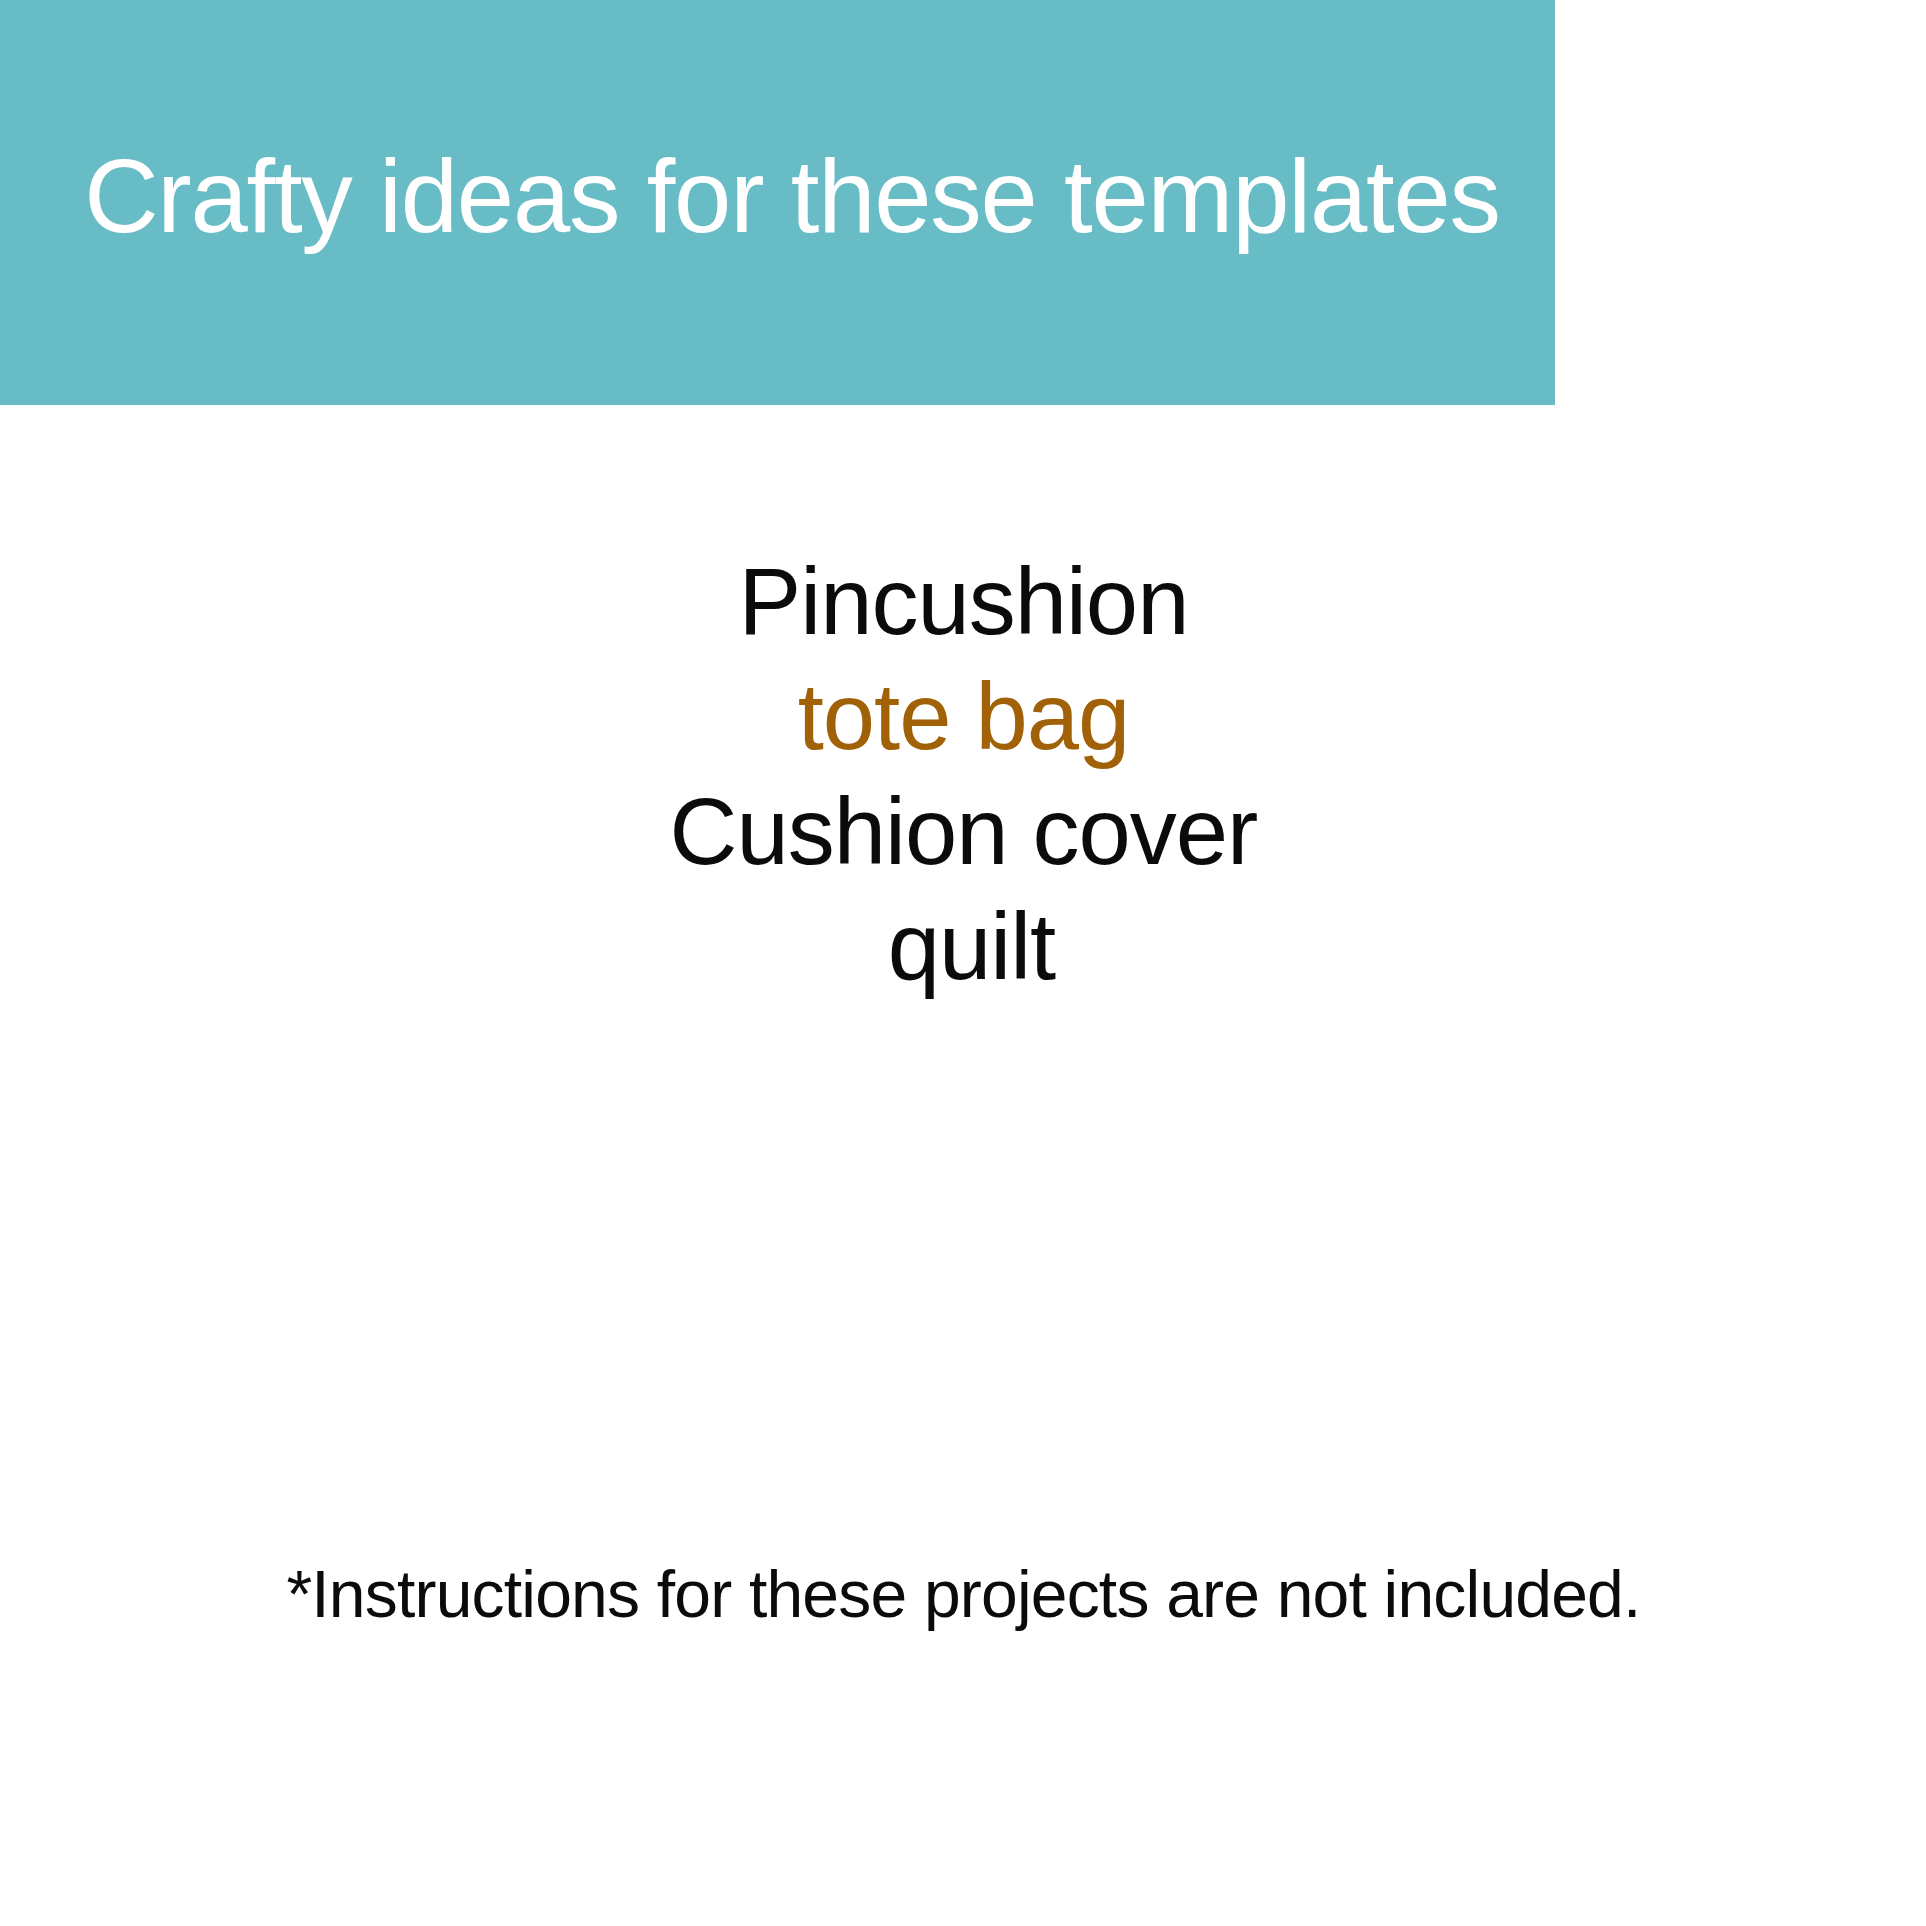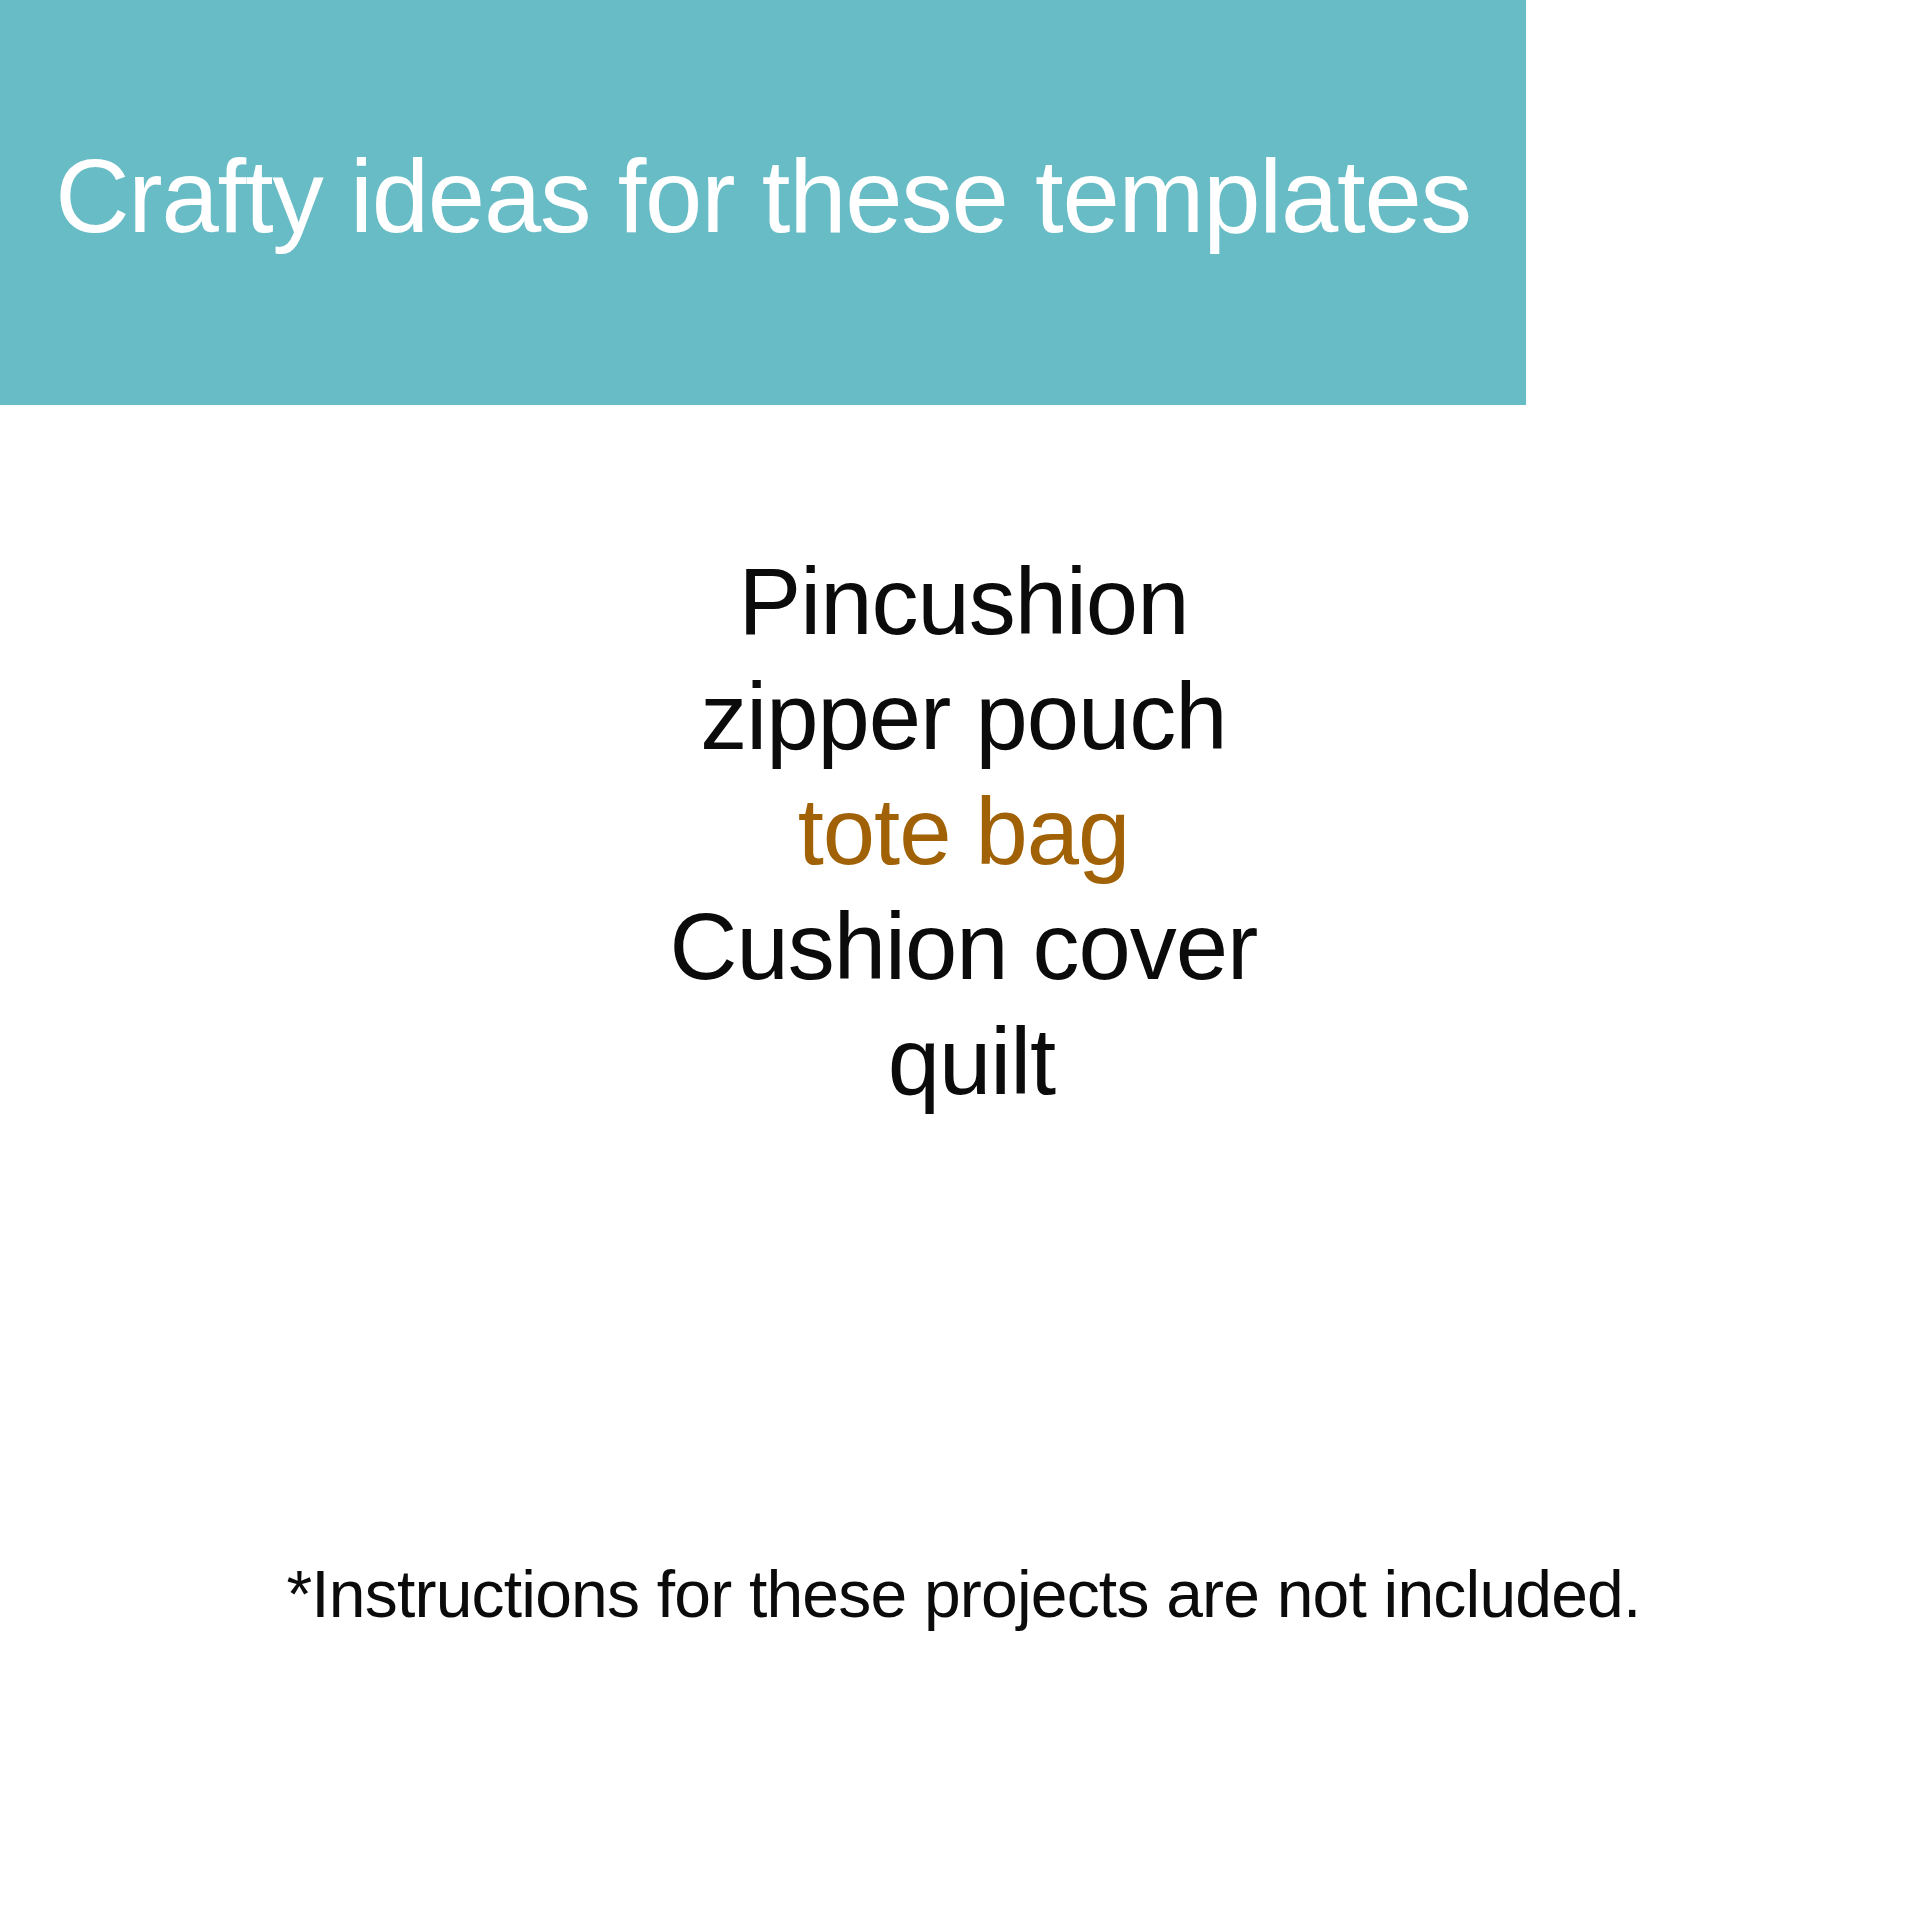--- a/index.html
+++ b/index.html
@@ -26,20 +26,21 @@
   #header-band {
     position: absolute;
     left: 0;
     top: 0;
     width: 1526px;
     height: 405px;
     background: #68bcc5;
     display: flex;
     align-items: center;
     justify-content: flex-start;
+    padding-left: 29px;
   }
 
   #header-title {
     display: block;
     width: 100%;
     text-align: center;
     color: #ffffff;
     font-family: "Liberation Sans", sans-serif;
     font-size: 103px;
     font-weight: 400;
@@ -109,21 +110,20 @@
 <div id="page" style="background: rgb(255, 255, 255);">
 
   <div id="header-band" style="background: rgb(104, 188, 197);">
     <h1 id="header-title" style="color: rgb(255, 255, 255);">Crafty ideas for these templates</h1>
   </div>
 
   <div id="content">
 
     <ul id="idea-list">
       <li style="color: rgb(11, 11, 11);">Pincushion</li>
-      <li style="color: rgb(11, 11, 11);">zipper pouch</li>
       <li style="color: #a16207;">tote bag</li>
       <li style="color: rgb(11, 11, 11); text-align: center;">Cushion cover</li>
       <li style="color: rgb(11, 11, 11); padding-left: 8px;">quilt</li>
     </ul>
 
     <p id="footnote" style="color: rgb(11, 11, 11); margin-top: 20px;">*Instructions for these projects are not included.</p>
 
   </div>
 
 </div>

